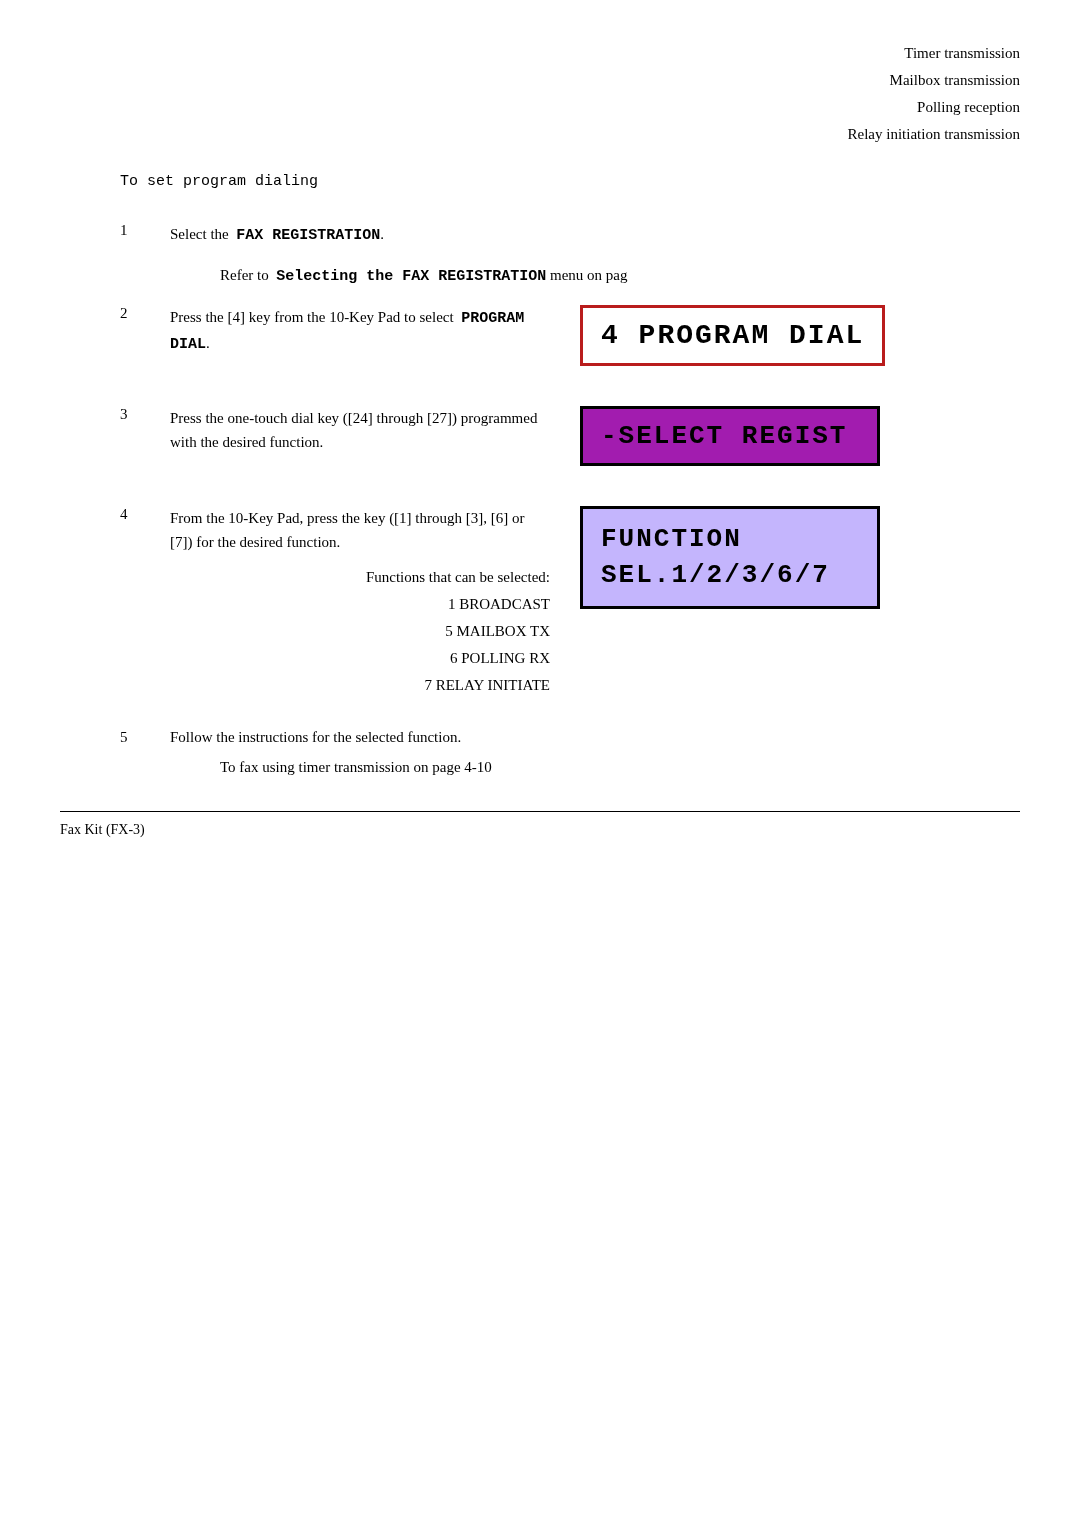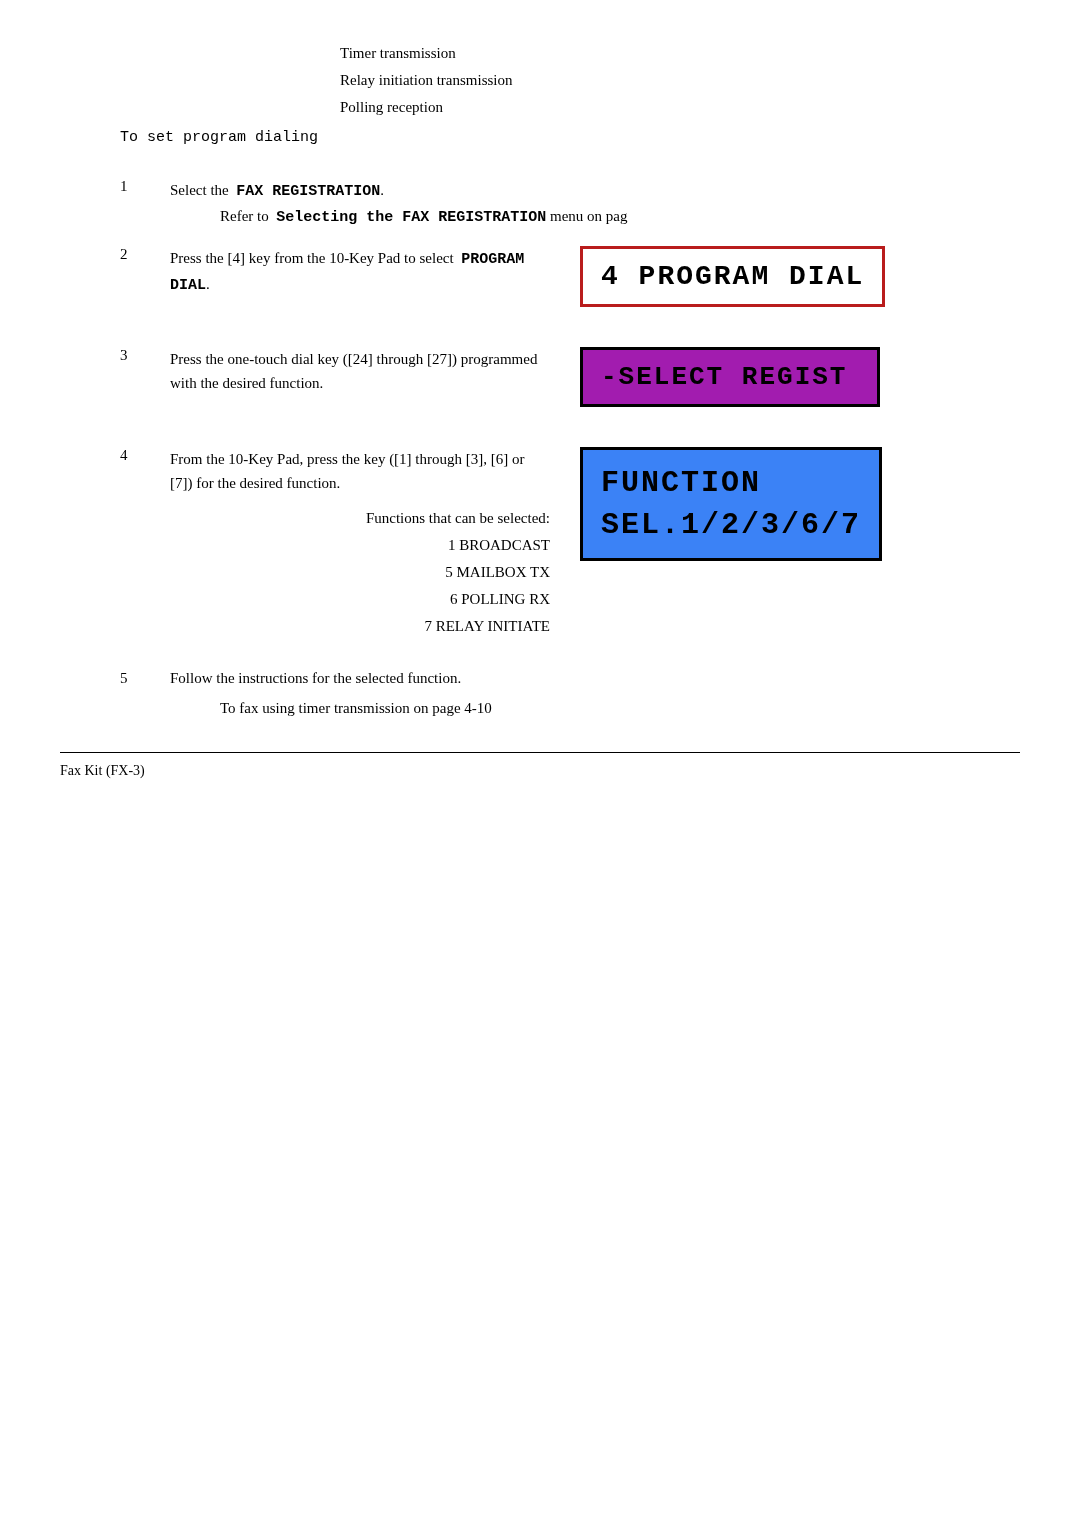--- a/index.html
+++ b/index.html
@@ -18,22 +18,23 @@
       padding: 40px 60px 40px 60px;
     }
 
     .page-content {
       max-width: 1000px;
       margin: 0 auto;
     }
 
     .bullet-list {
       margin-left: 280px;
-      margin-bottom: 8px;
+      margin-bottom: 25px;
       line-height: 1.8;
+      text-align: right;
     }
 
     .bullet-list .item {
       display: block;
     }
 
     .program-dialing-label {
       margin-bottom: 20px;
       font-size: 15px;
     }
@@ -83,25 +84,25 @@
       min-width: 300px;
       background: #a21caf;
       align-self: center;
     }
 
     .lcd-display-function {
       margin-left: 30px;
       border: 3px solid #000;
       padding: 12px 18px;
       font-family: 'Courier New', Courier, monospace;
-      font-size: 30px;
+      font-size: 26px;
       font-weight: bold;
       letter-spacing: 2px;
       min-width: 300px;
-      background: #3b82f6;
+      background: #c4b5fd;
       align-self: flex-start;
       line-height: 1.4;
     }
 
     .functions-list {
       margin-top: 10px;
       line-height: 1.8;
       text-align: right;
     }
 
@@ -134,39 +135,40 @@
       margin-bottom: 20px;
     }
 
     .step1-text {
       font-size: 15px;
       line-height: 1.6;
     }
 
     .step1-sub {
       margin-left: 50px;
-      margin-top: 4px;
+      margin-top: 19px;
       font-size: 15px;
     }
 
     .monospace-inline {
       font-family: 'Courier New', Courier, monospace;
       font-weight: bold;
       font-size: 15px;
     }
   </style>
 </head>
 <body>
 
 <div class="page-content">
 
   <div class="bullet-list">
     <span class="item">Timer transmission</span>
+    <span class="item">Mailbox transmission</span>
+    <span class="item">Polling reception</span>
     <span class="item">Relay initiation transmission</span>
-    <span class="item">Polling reception</span>
   </div>
 
   <div class="program-dialing-label" style="margin-left: 60px; margin-bottom: 32px; font-family: Liberation Mono, monospace;">
     <span>To set program dialing</span>
   </div>
 
   <div class="step1-row">
     <span class="step-number" style="margin-left: 60px; margin-right: 20px;">1</span>
     <div>
       <span class="step1-text">

